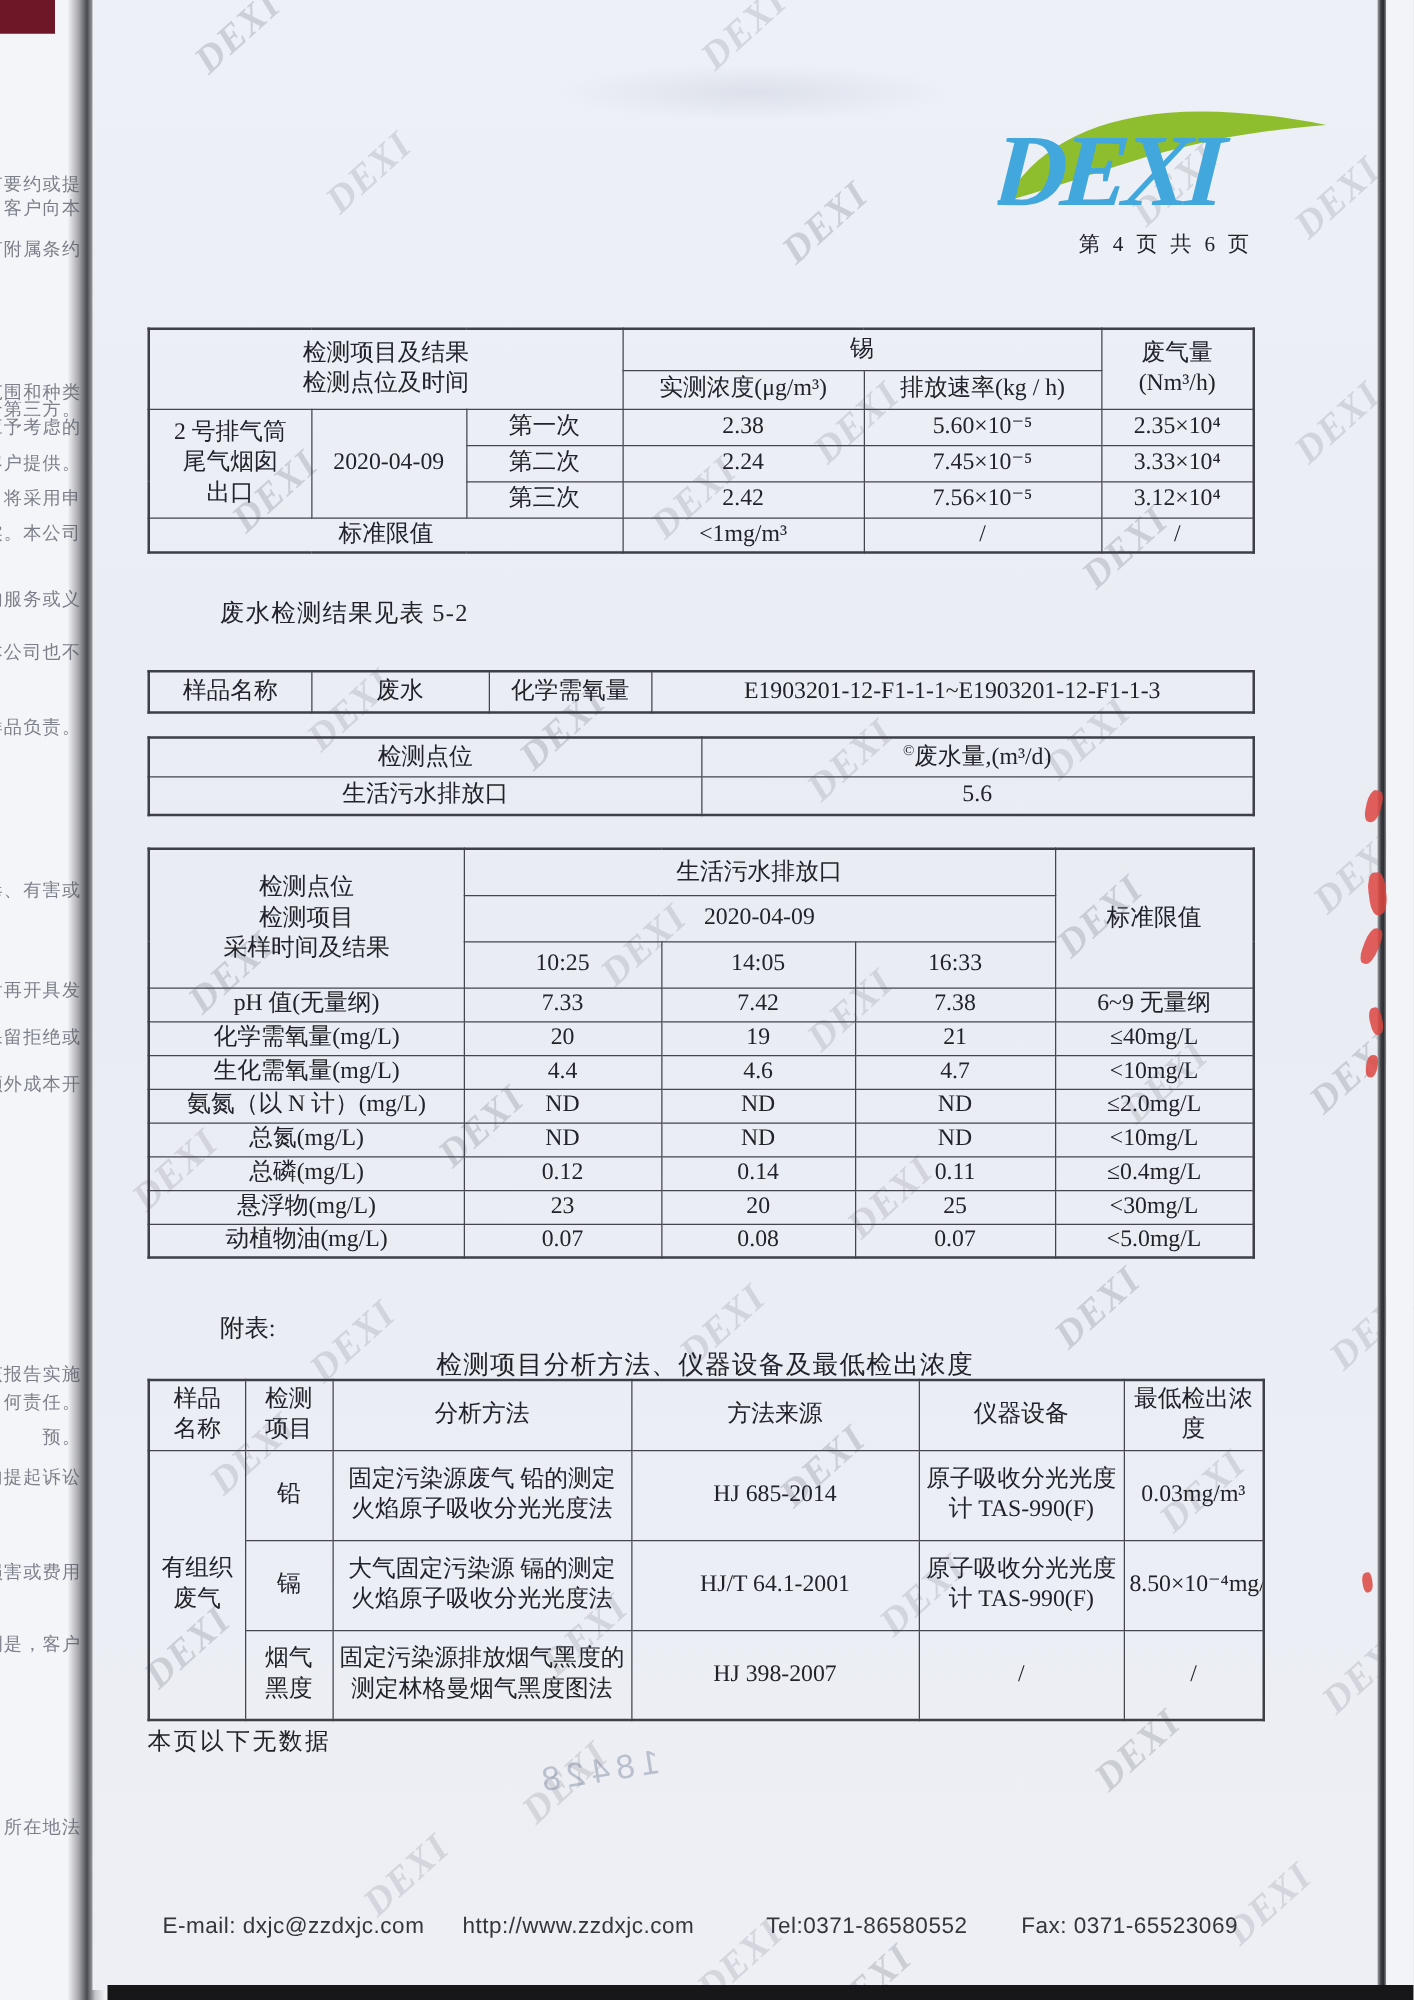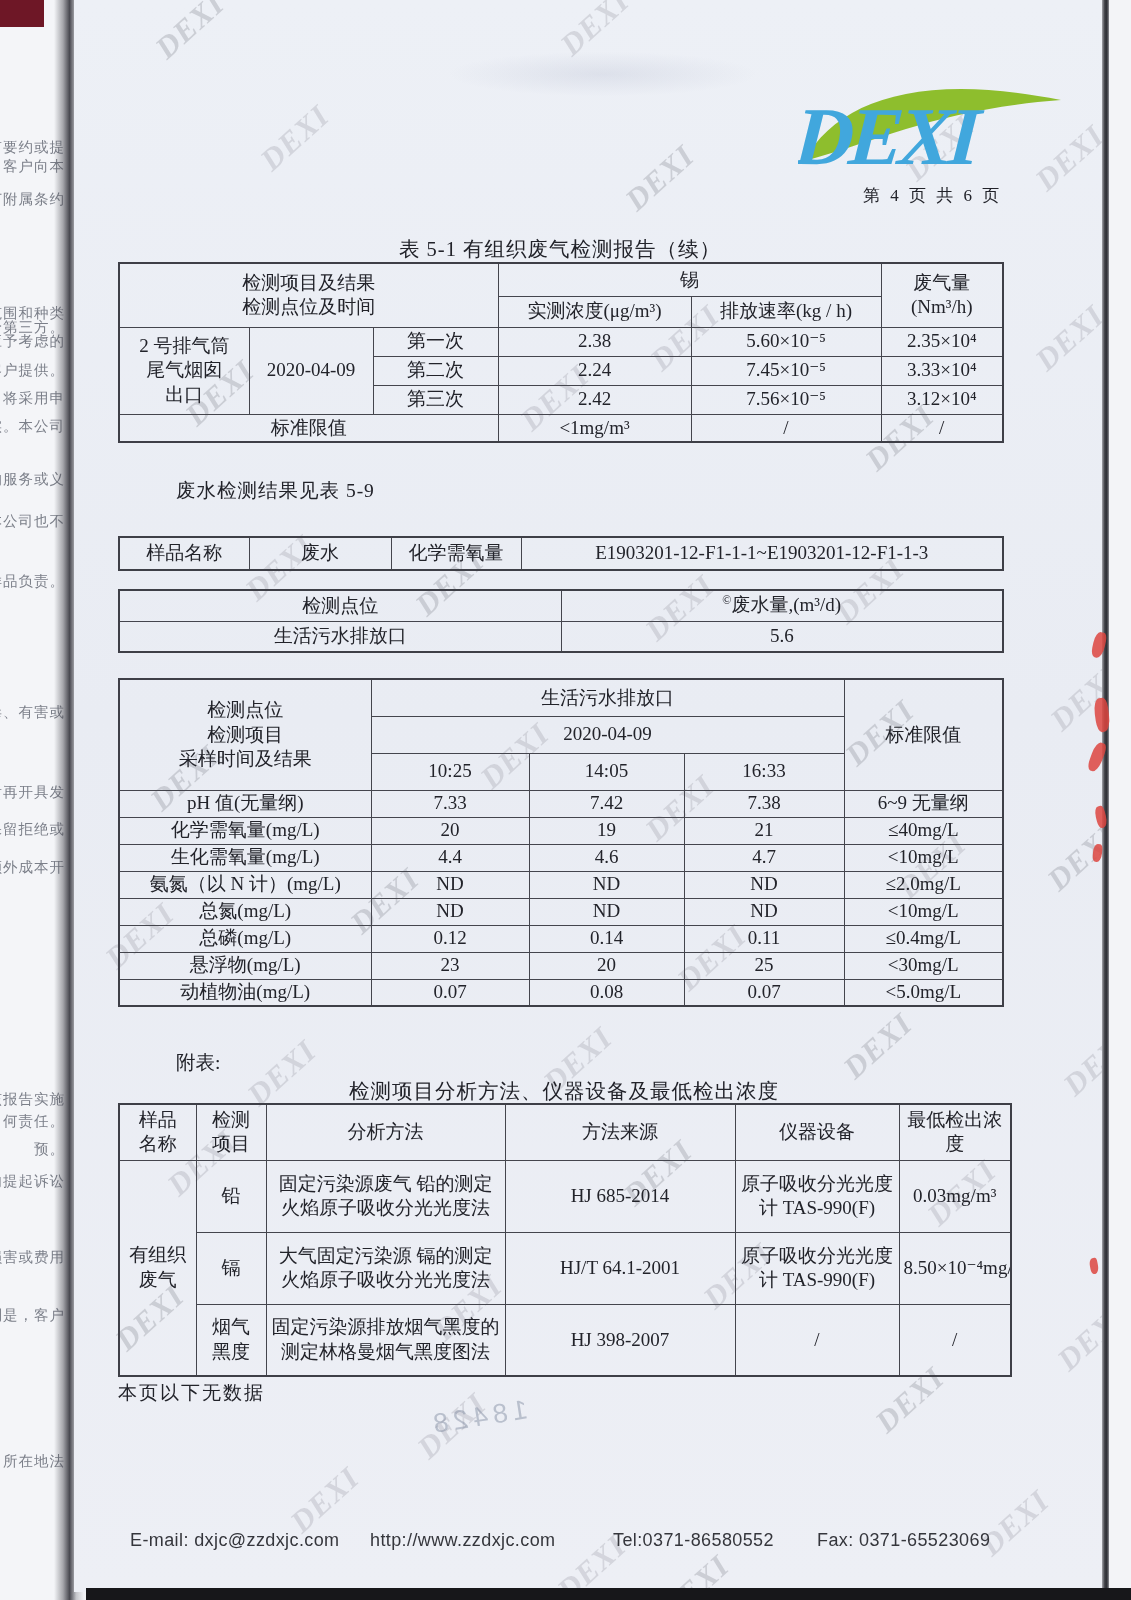--- a/index.html
+++ b/index.html
@@ -137,21 +137,20 @@
 
   <div class="bleed-top"></div>
 
   <div class="abs page-ind">第 4 页 共 6 页</div>
 
   <svg class="logo" width="268" height="112" viewBox="0 0 268 112">
     <path d="M6,97 C40,36 122,8 263,36 C198,41 150,52 108,65 C72,76 34,90 6,97 Z" fill="#8ebe2d"></path>
     <text x="2" y="100" font-size="82" font-style="italic" font-weight="bold" fill="#41a7dd" letter-spacing="-5" font-family="'Liberation Serif',serif" transform="skewX(-4)">DEXI</text>
   </svg>
 
-  <div class="abs sec-title t1-title">表 5-1 有组织废气检测报告（续）</div>
   <table class="doc-table" id="table1">
     <colgroup>
         <col style="width:130px">
         <col style="width:124px">
         <col style="width:125px">
         <col style="width:193px">
         <col style="width:190px">
         <col style="width:122px">
       </colgroup>
     <tbody>
@@ -190,21 +189,21 @@
     </tr>
     <tr style="height:28px">
       <td colspan="3">标准限值</td>
       <td>&lt;1mg/m³</td>
       <td>/</td>
       <td>/</td>
     </tr>
     </tbody>
   </table>
 
-  <div class="abs intro2">废水检测结果见表 5-9</div>
+  <div class="abs intro2">废水检测结果见表 5-2</div>
 
   <table class="doc-table" id="table2">
     <colgroup>
         <col style="width:130px">
         <col style="width:142px">
         <col style="width:130px">
         <col style="width:482px">
       </colgroup>
     <tbody>
     <tr style="height:33px">

